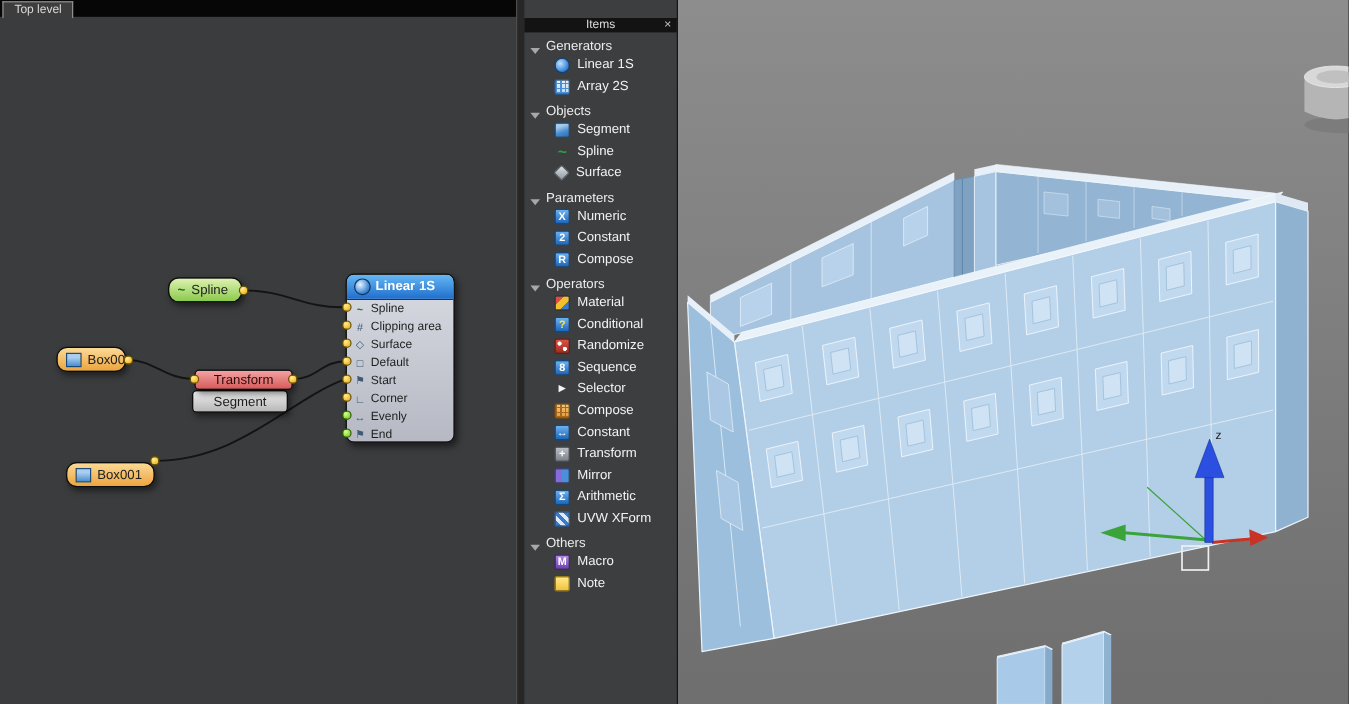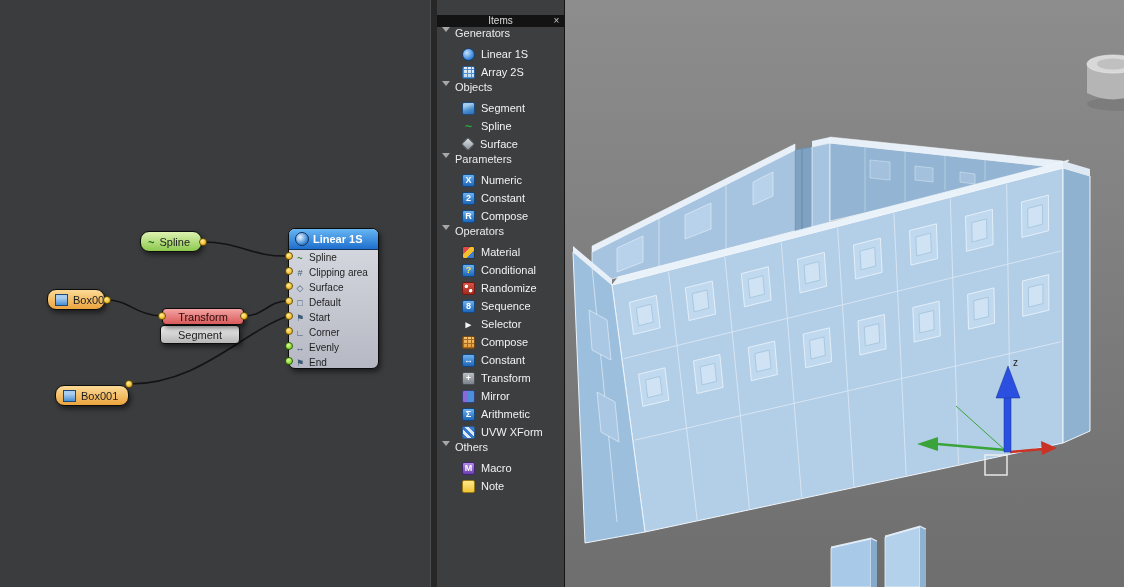--- a/index.html
+++ b/index.html
@@ -39,21 +39,21 @@
        border:1px solid #6b5200;background:radial-gradient(circle at 35% 30%,#ffee9a,#f2b722 75%);}
   .dot.green{border-color:#2e6000;background:radial-gradient(circle at 35% 30%,#d8ff9c,#7ed321 75%);}
 
   
   #splitter{position:absolute;left:430px;top:0;width:7px;height:587px;background:#272727;border-left:1px solid #4d4d4d;}
 
   
   #items{position:absolute;left:437px;top:0;width:128px;height:587px;background:#3d3e40;border-right:1px solid #151515;box-sizing:border-box;}
   #items-header{height:12px;background:#131313;position:relative;text-align:center;color:#dedede;font-size:10px;line-height:12px;margin-top:15px;}
   #items-close{position:absolute;right:2px;top:0;width:11px;height:12px;color:#c9c9c9;font-size:10px;line-height:12px;text-align:center;}
-  .grp{height:18px;display:flex;align-items:flex-start;padding-left:5px;gap:5px;color:#ececec;font-size:11px;}
+  .grp{height:18px;display:flex;align-items:flex-end;padding-left:5px;gap:5px;color:#ececec;font-size:11px;}
   .tri{width:0;height:0;border-left:4px solid transparent;border-right:4px solid transparent;border-top:5px solid #a8a8a8;}
   .itm{height:18px;display:flex;align-items:center;padding-left:25px;gap:6px;color:#f2f2f2;font-size:11px;}
   .ic{width:13px;height:13px;border-radius:2px;display:flex;align-items:center;justify-content:center;
       font-size:9px;font-weight:bold;color:#fff;flex:0 0 13px;box-sizing:border-box;}
   .ic-linear{background:radial-gradient(circle at 35% 35%,#c3e1ff,#2f7fd6 70%);border-radius:50%;border:1px solid #16406f;}
   .ic-array{background:repeating-linear-gradient(0deg,#4a90d9 0 1px,transparent 1px 4px),
             repeating-linear-gradient(90deg,#4a90d9 0 1px,transparent 1px 4px),linear-gradient(#eaf3fc,#bcd8f0);border:1px solid #2a5d94;}
   .ic-segment{background:linear-gradient(160deg,#a5caec 25%,#4a8fd0 60%,#2d6cb0);border:1px solid #1c4a7a;}
   .ic-spline{color:#28a43c;font-size:13px;}
   .ic-surface{background:linear-gradient(135deg,#dfe3e8,#8f979f);transform:rotate(45deg);width:10px;height:10px;flex:0 0 10px;border:1px solid #5c646c;margin:0 1px;}
@@ -80,20 +80,23 @@
 <div class="stage">
 
   <div id="editor">
     <svg id="wires" width="430" height="587">
       <path d="M203 242 C240 242 252 257 288 256"></path>
       <path d="M107 300 C128 300 138 316 162 316"></path>
       <path d="M244 316 C264 316 268 301 288 301"></path>
       <path d="M129 384 C200 384 242 332 288 316"></path>
     </svg>
 
+    <div id="tabbar">
+      <span class="tab">Top level</span>
+    </div>
 
     <div class="node" id="node-spline">
       <span class="spline-glyph">~</span>
       <span>Spline</span>
     </div>
     <div class="dot" style="left:199px;top:238px"></div>
 
     <div class="node" id="node-box002">
       <span class="mini-box"></span>
       <span>Box002</span>

